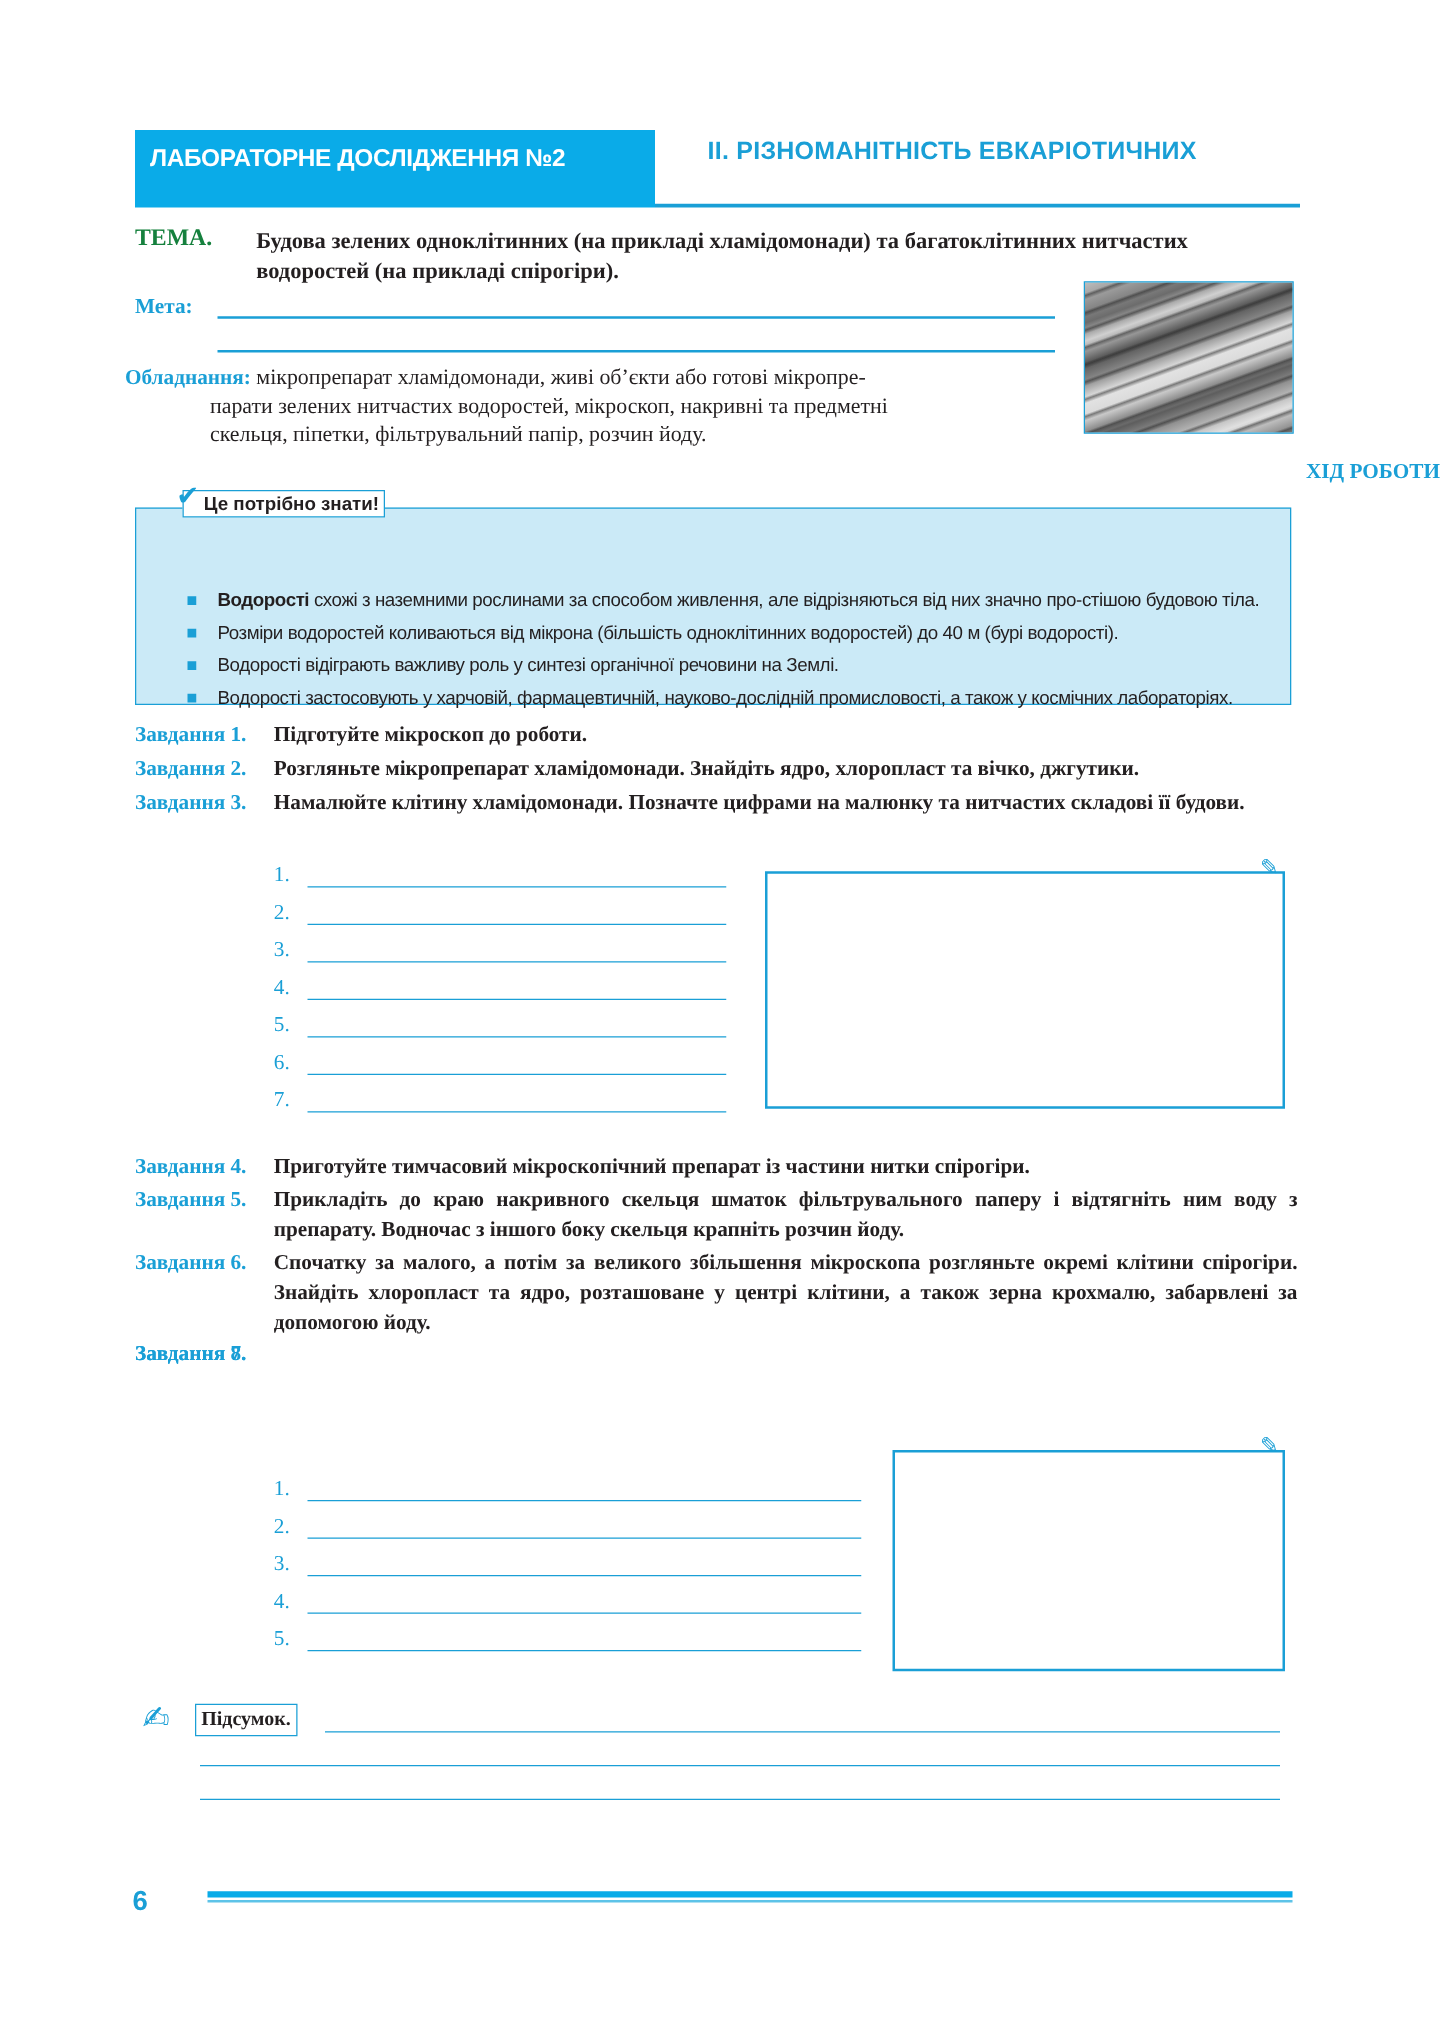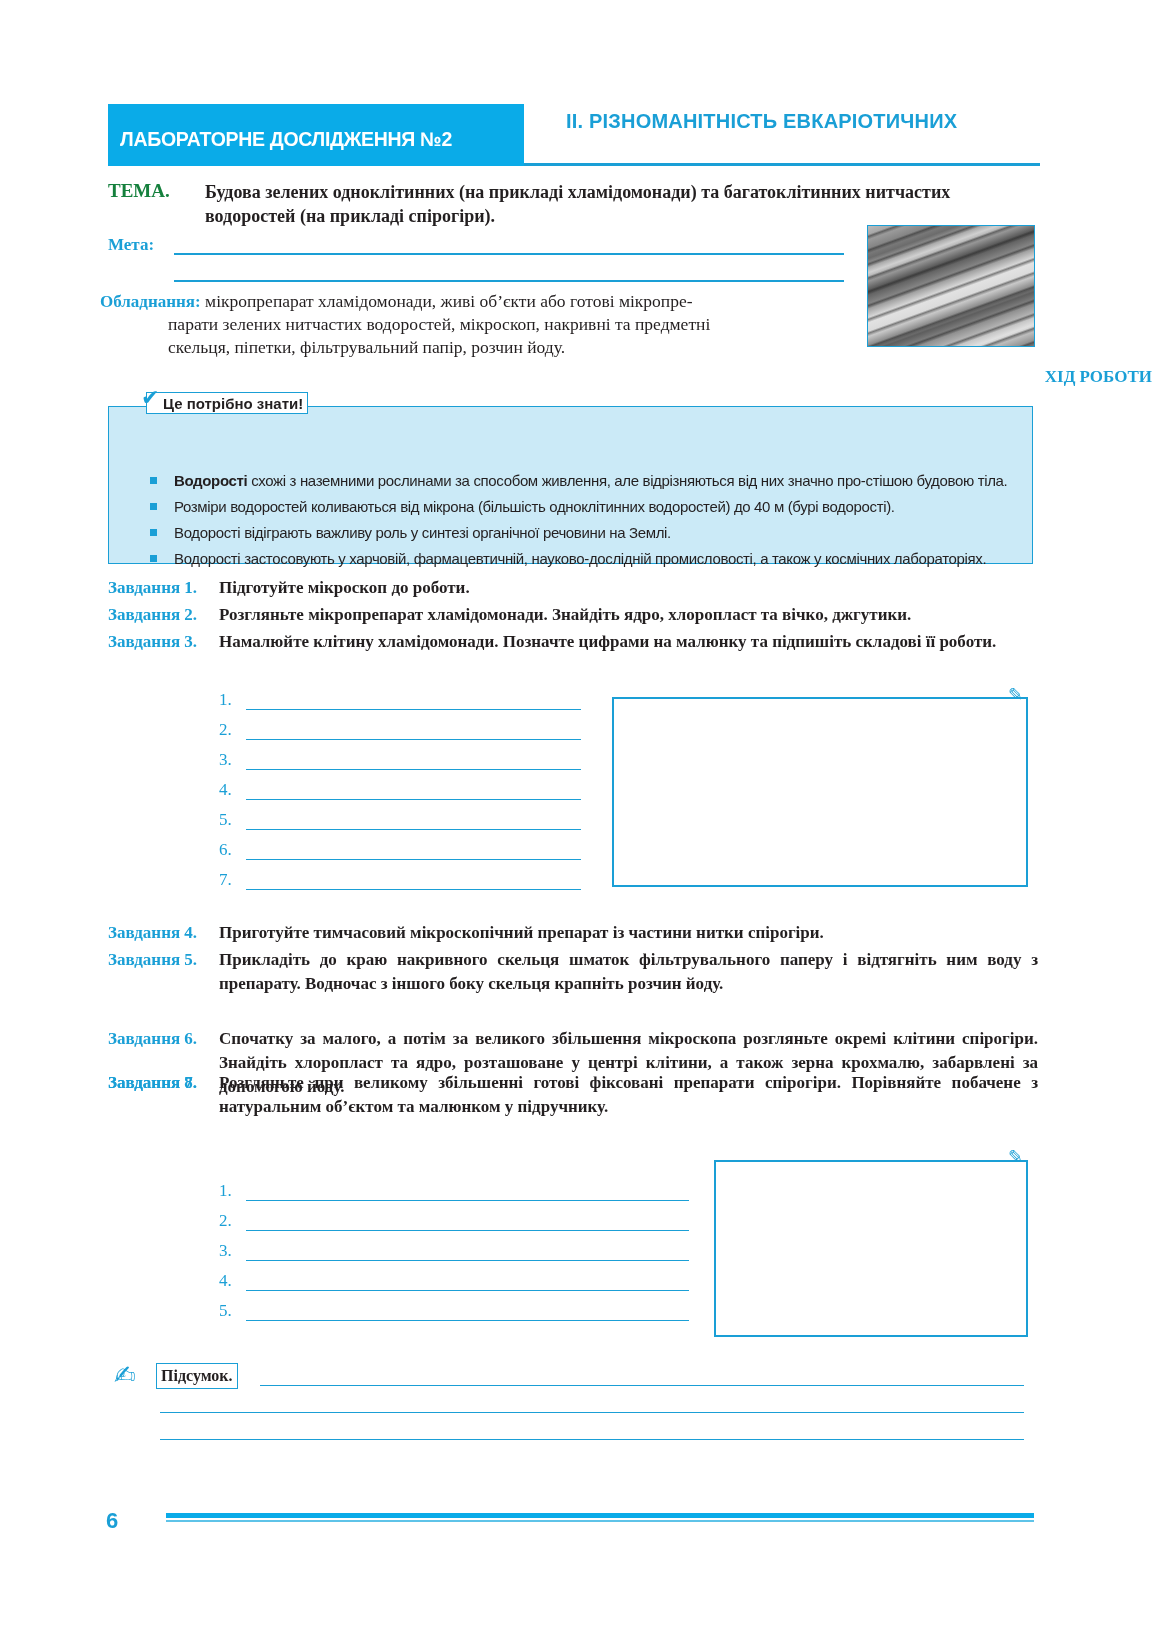--- a/index.html
+++ b/index.html
@@ -1,18 +1,18 @@
 <!DOCTYPE html>
 <html><head>
 <meta charset="utf-8">
 <style>
   html, body { margin:0; padding:0; background:#ffffff; }
   body { width:1152px; height:1629px; position:relative; overflow:hidden; font-family:"Liberation Serif", serif; color:#231f20; }
   .abs { position:absolute; }
-  .header-left { left:108px; top:104px; width:416px; height:62px; background:#0aabe8; color:#fff; font-family:"Liberation Sans", sans-serif; font-weight:bold; font-size:19.5px; letter-spacing:-0.3px; display:flex; align-items:flex-end; padding:0 0 15px 12px; box-sizing:border-box; }
+  .header-left { left:108px; top:104px; width:416px; height:62px; background:#0aabe8; color:#fff; font-family:"Liberation Sans", sans-serif; font-weight:bold; font-size:19.5px; letter-spacing:-0.3px; display:flex; align-items:center; padding:0 0 15px 12px; box-sizing:border-box; }
   .header-right { left:566px; top:108px; font-family:"Liberation Sans", sans-serif; font-weight:bold; font-size:20px; color:#1a9fd6; line-height:26px; letter-spacing:0.2px; }
   .header-right .l2 { padding-left:24px; display:block; }
   .header-rule { left:524px; top:163px; width:516px; height:3px; background:#1a9fd6; }
   .tema-label { left:108px; top:180px; font-size:19px; font-weight:bold; color:#15803d; }
   .tema-text { left:205px; top:180px; width:830px; font-size:18px; font-weight:bold; line-height:24px; }
   .label-blue { font-weight:bold; color:#1a9fd6; font-size:17px; }
   .line { height:2px; background:#1a9fd6; }
   .thinline { height:1px; background:#1a9fd6; }
   .equip { left:100px; top:290px; width:740px; font-size:17.5px; line-height:23px; text-align:justify; }
   .equip .ind { padding-left:68px; display:block; }
@@ -83,21 +83,21 @@
 <div class="abs task" style="top:576px;">
   <span class="tl">Завдання 1.</span>
   <span class="tt">Підготуйте мікроскоп до роботи.</span>
 </div>
 <div class="abs task" style="top:603px;">
   <span class="tl">Завдання 2.</span>
   <span class="tt">Розгляньте мікропрепарат хламідомонади. Знайдіть ядро, хлоропласт та вічко, джгутики.</span>
 </div>
 <div class="abs task" style="top:630px;">
   <span class="tl">Завдання 3.</span>
-  <span class="tt">Намалюйте клітину хламідомонади.  Позначте цифрами на малюнку та підпишіть складові її роботи.</span>
+  <span class="tt">Намалюйте клітину хламідомонади.  Позначте цифрами на малюнку та нитчастих складові її будови.</span>
 </div>
 
 <div class="abs numlist" style="left:219px; top:690px; width:370px;">
   <div class="row">
       <span class="n">1.</span>
       <span class="u" style="width:335px;"></span>
     </div>
   <div class="row">
       <span class="n">2.</span>
       <span class="u" style="width:335px;"></span>
@@ -127,27 +127,26 @@
 <div class="abs pencil" style="left:1008px; top:684px;">✎</div>
 
 <div class="abs task" style="top:921px;">
   <span class="tl">Завдання 4.</span>
   <span class="tt">Приготуйте тимчасовий мікроскопічний препарат із частини нитки спірогіри.</span>
 </div>
 <div class="abs task" style="top:948px;">
   <span class="tl">Завдання 5.</span>
   <span class="tt">Прикладіть до краю накривного скельця шматок фільтрувального паперу і відтягніть ним воду з препарату. Водночас з іншого боку скельця крапніть розчин йоду.</span>
 </div>
-<div class="abs task" style="top:998px;margin-top:29px;">
+<div class="abs task" style="top:998px;">
   <span class="tl">Завдання 6.</span>
   <span class="tt">Спочатку за малого, а потім за великого збільшення мікроскопа розгляньте окремі клітини спірогіри. Знайдіть хлоропласт та ядро, розташоване у центрі клітини, а також зерна крохмалю, забарвлені за допомогою йоду.</span>
 </div>
 <div class="abs task" style="top:1071px;">
   <span class="tl">Завдання 7.</span>
-  <span class="tt">Розгляньте при великому збільшенні готові фіксовані препарати спірогіри. Порівняйте побачене з натуральним об’єктом та малюнком у підручнику.</span>
 </div>
 <div class="abs task" style="top:1071px;">
   <span class="tl">Завдання 8.</span>
 </div>
 
 <div class="abs numlist" style="left:219px; top:1181px; width:480px;">
   <div class="row">
       <span class="n">1.</span>
       <span class="u" style="width:443px;"></span>
     </div>

